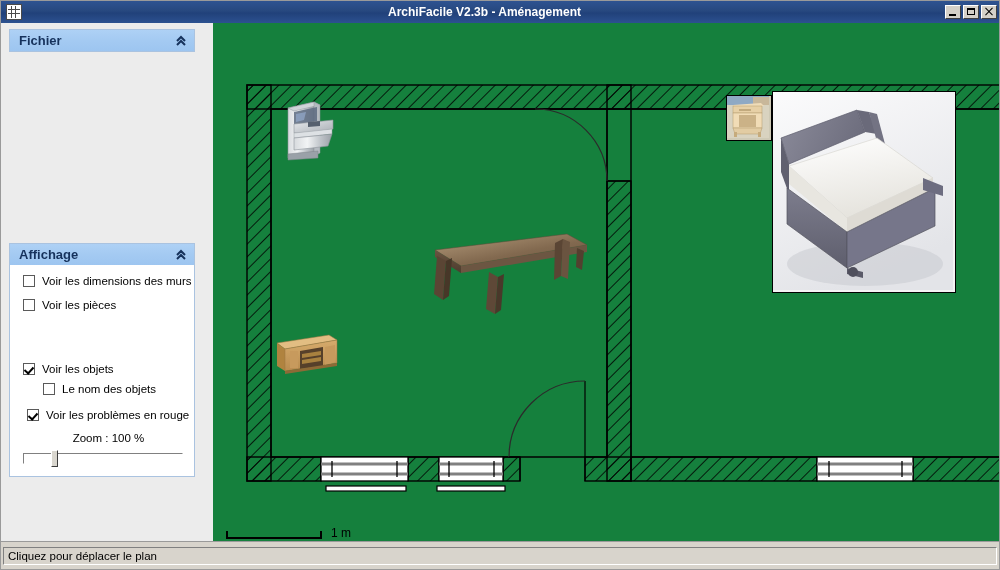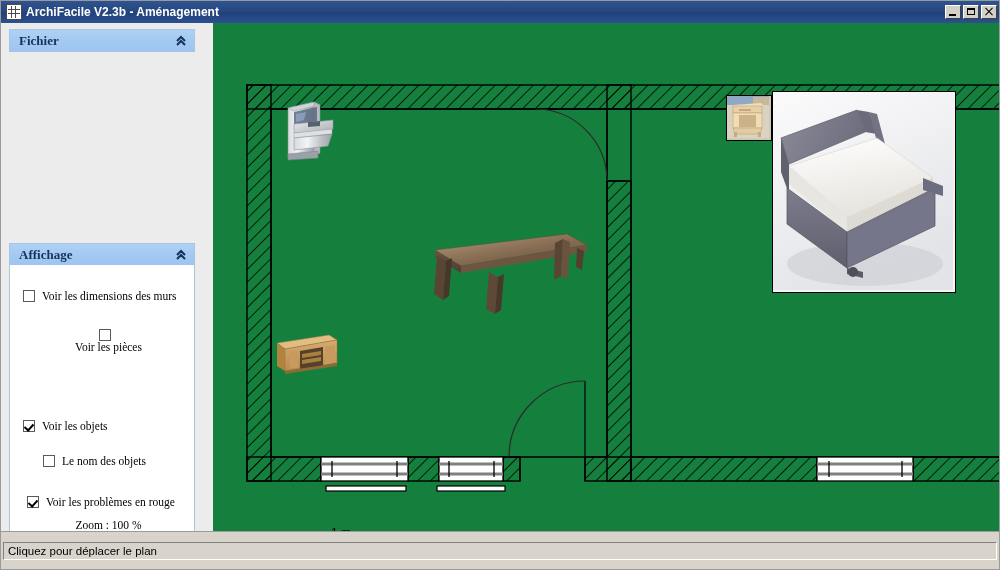--- a/index.html
+++ b/index.html
@@ -25,20 +25,21 @@
   #titlebar {
     position: absolute;
     left: 0; top: 0;
     width: 1000px;
     height: 22px;
     background: linear-gradient(to bottom, #2e5391 0%, #27487f 45%, #21417a 55%, #2c5190 100%);
     display: flex;
     align-items: center;
     padding: 0 2px;
     box-sizing: border-box;
+    text-align: center;
   }
   #app-icon {
     width: 16px; height: 16px;
     margin: 0 4px 0 3px;
     background: #ffffff;
     border: 1px solid #4a4a4a;
     box-sizing: border-box;
     position: relative;
     flex: none;
   }
@@ -100,21 +101,20 @@
   #btn-close::after  { transform: rotate(-45deg); }
 
   
   #sidebar {
     position: absolute;
     left: 0; top: 22px;
     width: 211px;
     height: 522px;
     background: #ececec;
     box-sizing: border-box;
-    font-family: Liberation Serif, serif;
   }
   .group {
     position: absolute;
     left: 8px;
     width: 186px;
     background: #ffffff;
     border: 1px solid #aac3e0;
     box-sizing: border-box;
   }
   .group-header {
@@ -154,21 +154,20 @@
     color: #000000;
     padding: 3px 0 3px 14px;
     white-space: nowrap;
     line-height: 14px;
   }
   .check-row {
     display: flex;
     align-items: center;
     padding: 4px 0 4px 13px;
     white-space: nowrap;
-    margin-top: 15px;
   }
   .check-row.indent { padding-left: 33px; align-items: flex-end; }
   .cbox {
     width: 12px; height: 12px;
     border: 1px solid #5a5a5a;
     background: #ffffff;
     box-sizing: border-box;
     margin-right: 7px;
     position: relative;
     flex: none;
@@ -248,21 +247,21 @@
     color: #000;
     margin-left: 9px;
     line-height: 11px;
   }
 
   
   #statusbar {
     position: absolute;
     left: 0; bottom: 0;
     width: 998px;
-    height: 38px;
+    height: 28px;
     background: #d8d4cc;
     border-top: 1px solid #9a9a9a;
     box-sizing: border-box;
     display: flex;
     align-items: center;
   }
   #status-field {
     margin: 2px;
     height: 18px;
     flex: 1;
@@ -312,21 +311,21 @@
             </svg>
         </span>
       </div>
       <div class="group-body" style="padding-top:6px;">
 
         <div class="check-row">
           <span class="cbox"></span>
           <span class="check-label">Voir les dimensions des murs</span>
         </div>
 
-        <div class="check-row" style="padding-top:8px;flex-direction:column;">
+        <div class="check-row" style="padding-top:8px;">
           <span class="cbox"></span>
           <span class="check-label">Voir les pièces</span>
         </div>
 
         <div class="check-row" style="padding-top:48px;text-align:center;">
           <span class="cbox checked"></span>
           <span class="check-label">Voir les objets</span>
         </div>
 
         <div class="check-row indent">

